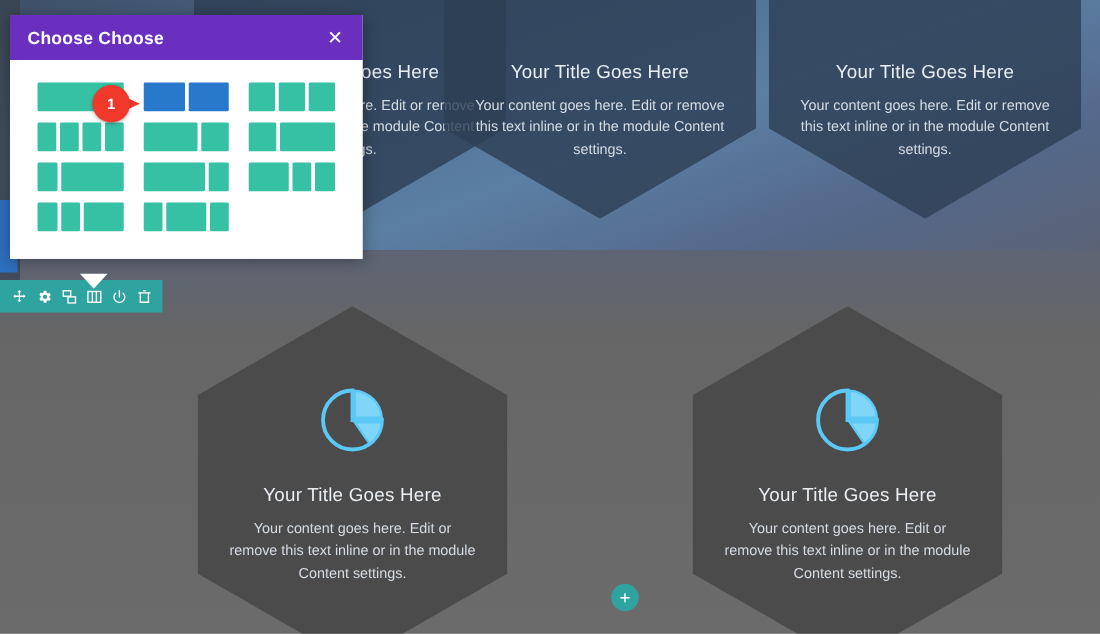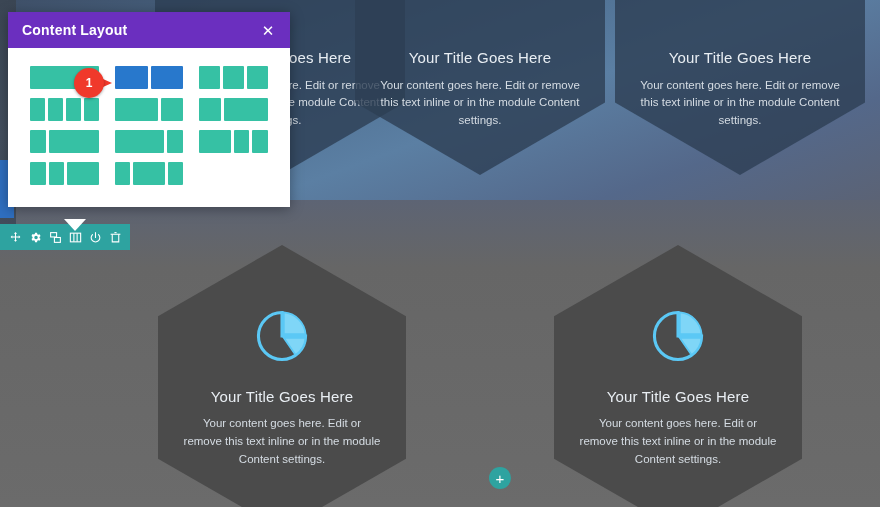--- a/index.html
+++ b/index.html
@@ -259,21 +259,21 @@
         <path d="M6 6v14h12V6"></path>
         <path d="M10 3h4"></path>
       </svg>
     </div>
   </div>
 
   <div class="modal-pointer"></div>
 
   <div id="choose-layout-modal">
     <div class="modal-head">
-      <span class="modal-title">Content Layout</span>
+      <span class="modal-title">Choose Choose</span>
       <span class="modal-close">✕</span>
     </div>
     <div class="modal-body">
       <div class="layout-grid" id="layout-grid">
           <div class="layout-option">
             <div class="col" style="flex: 1 0 0px;"></div>
           </div>
           <div class="layout-option active">
             <div class="col" style="flex: 1 0 0px;"></div>
             <div class="col" style="flex: 1 0 0px;"></div>

